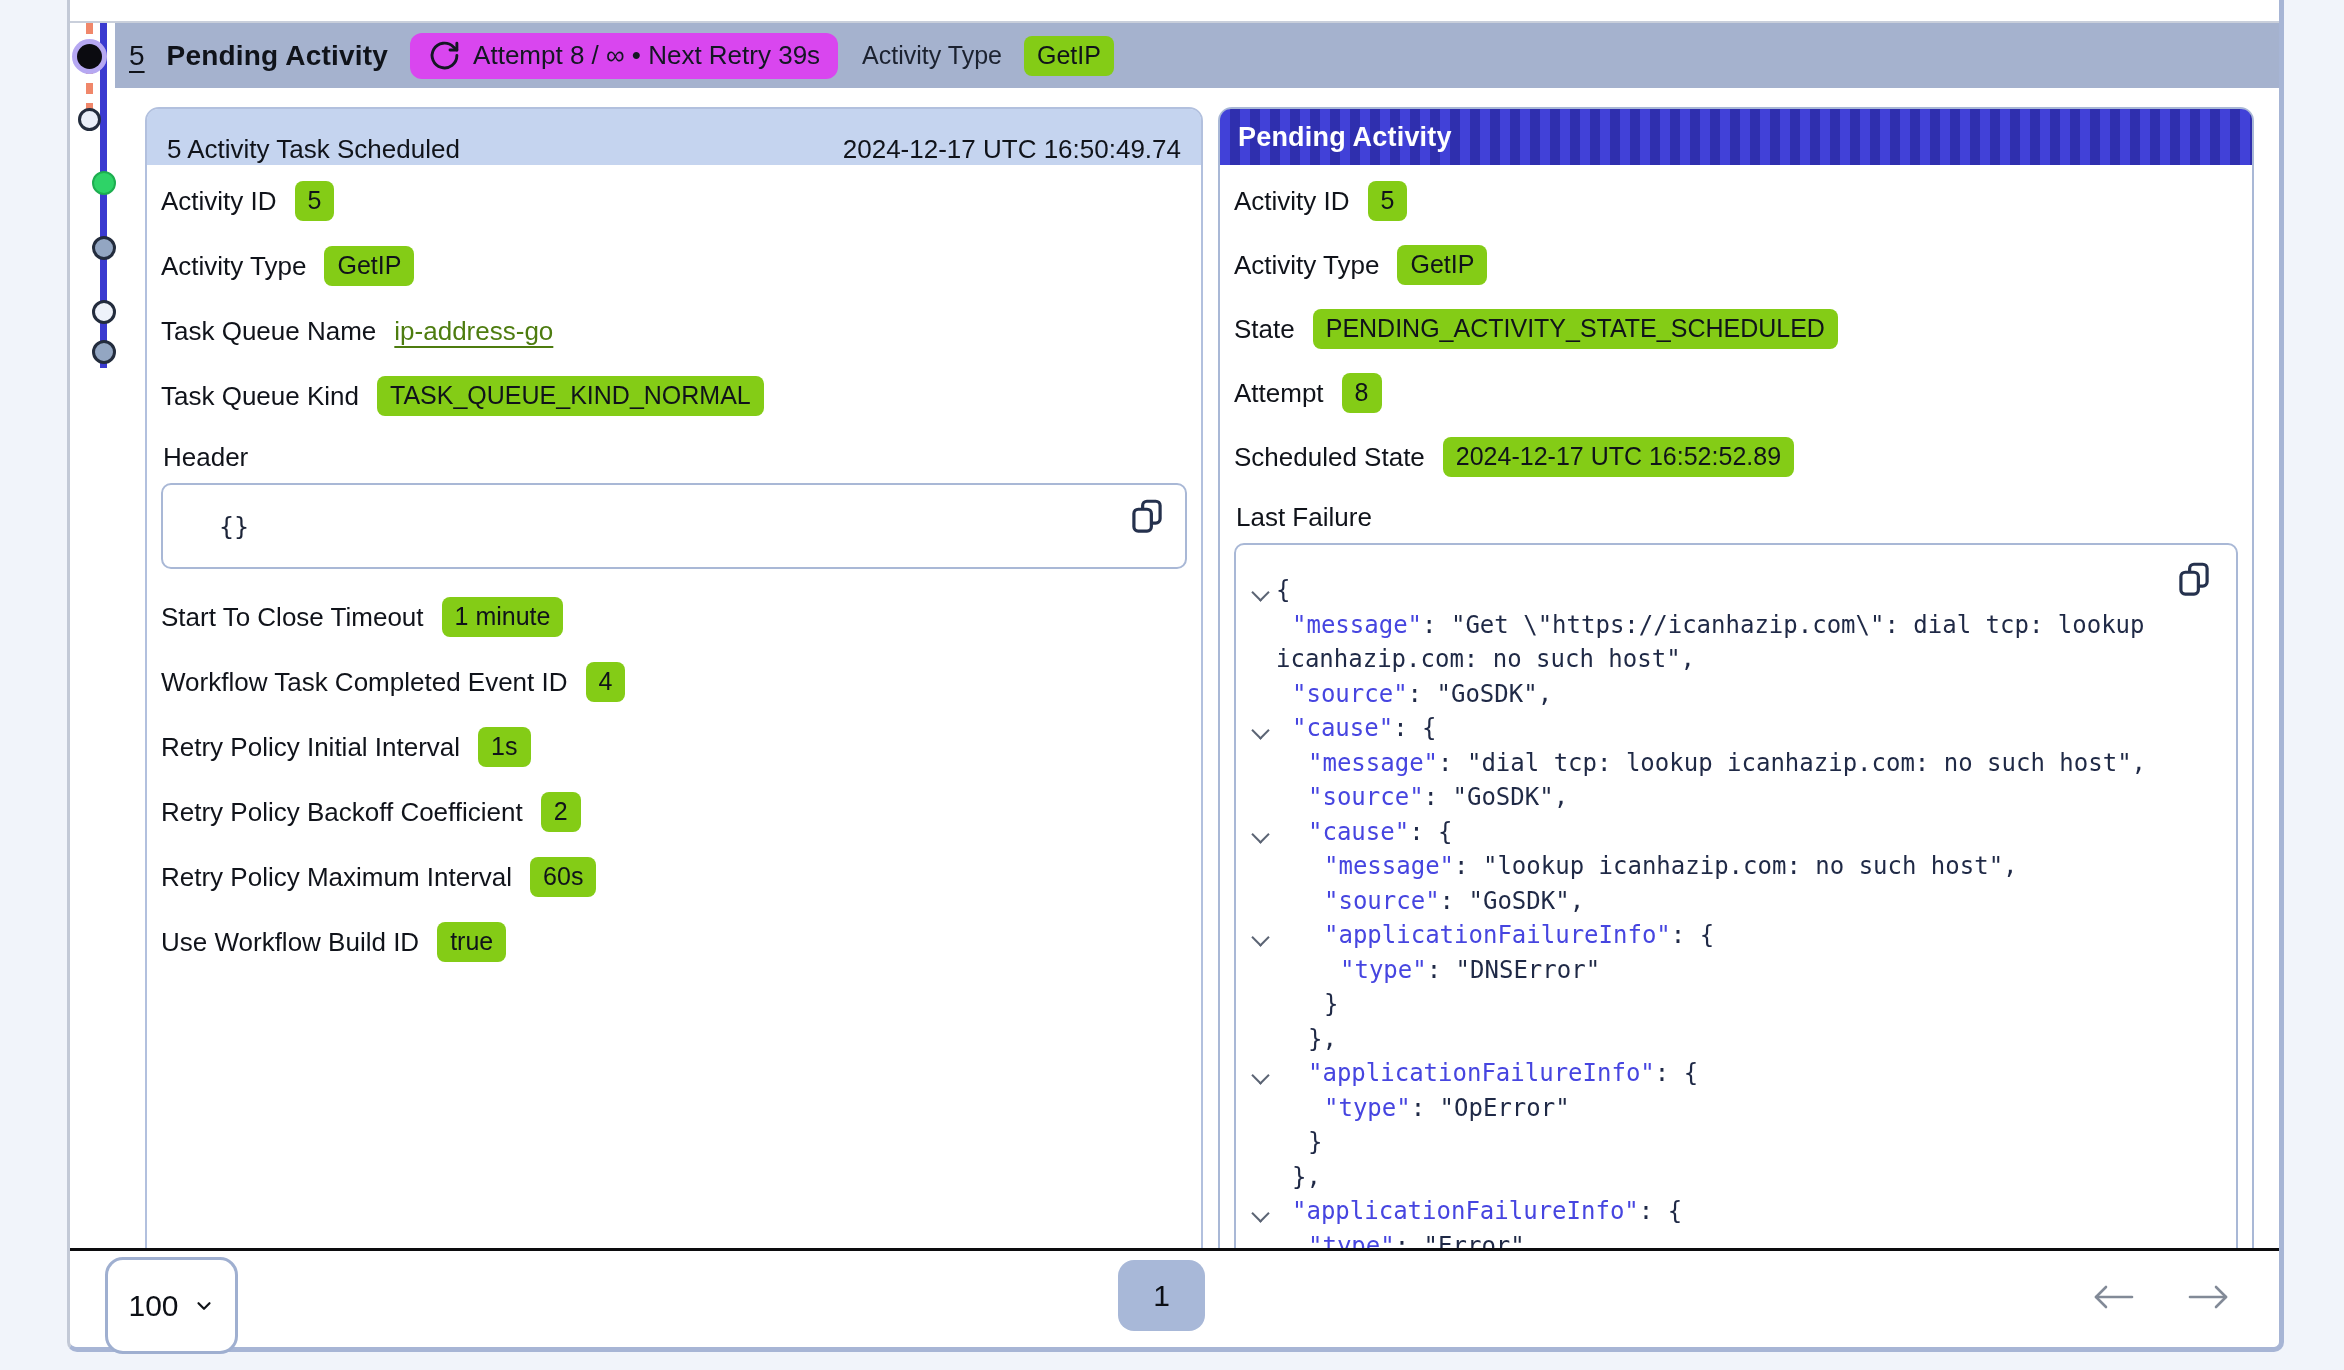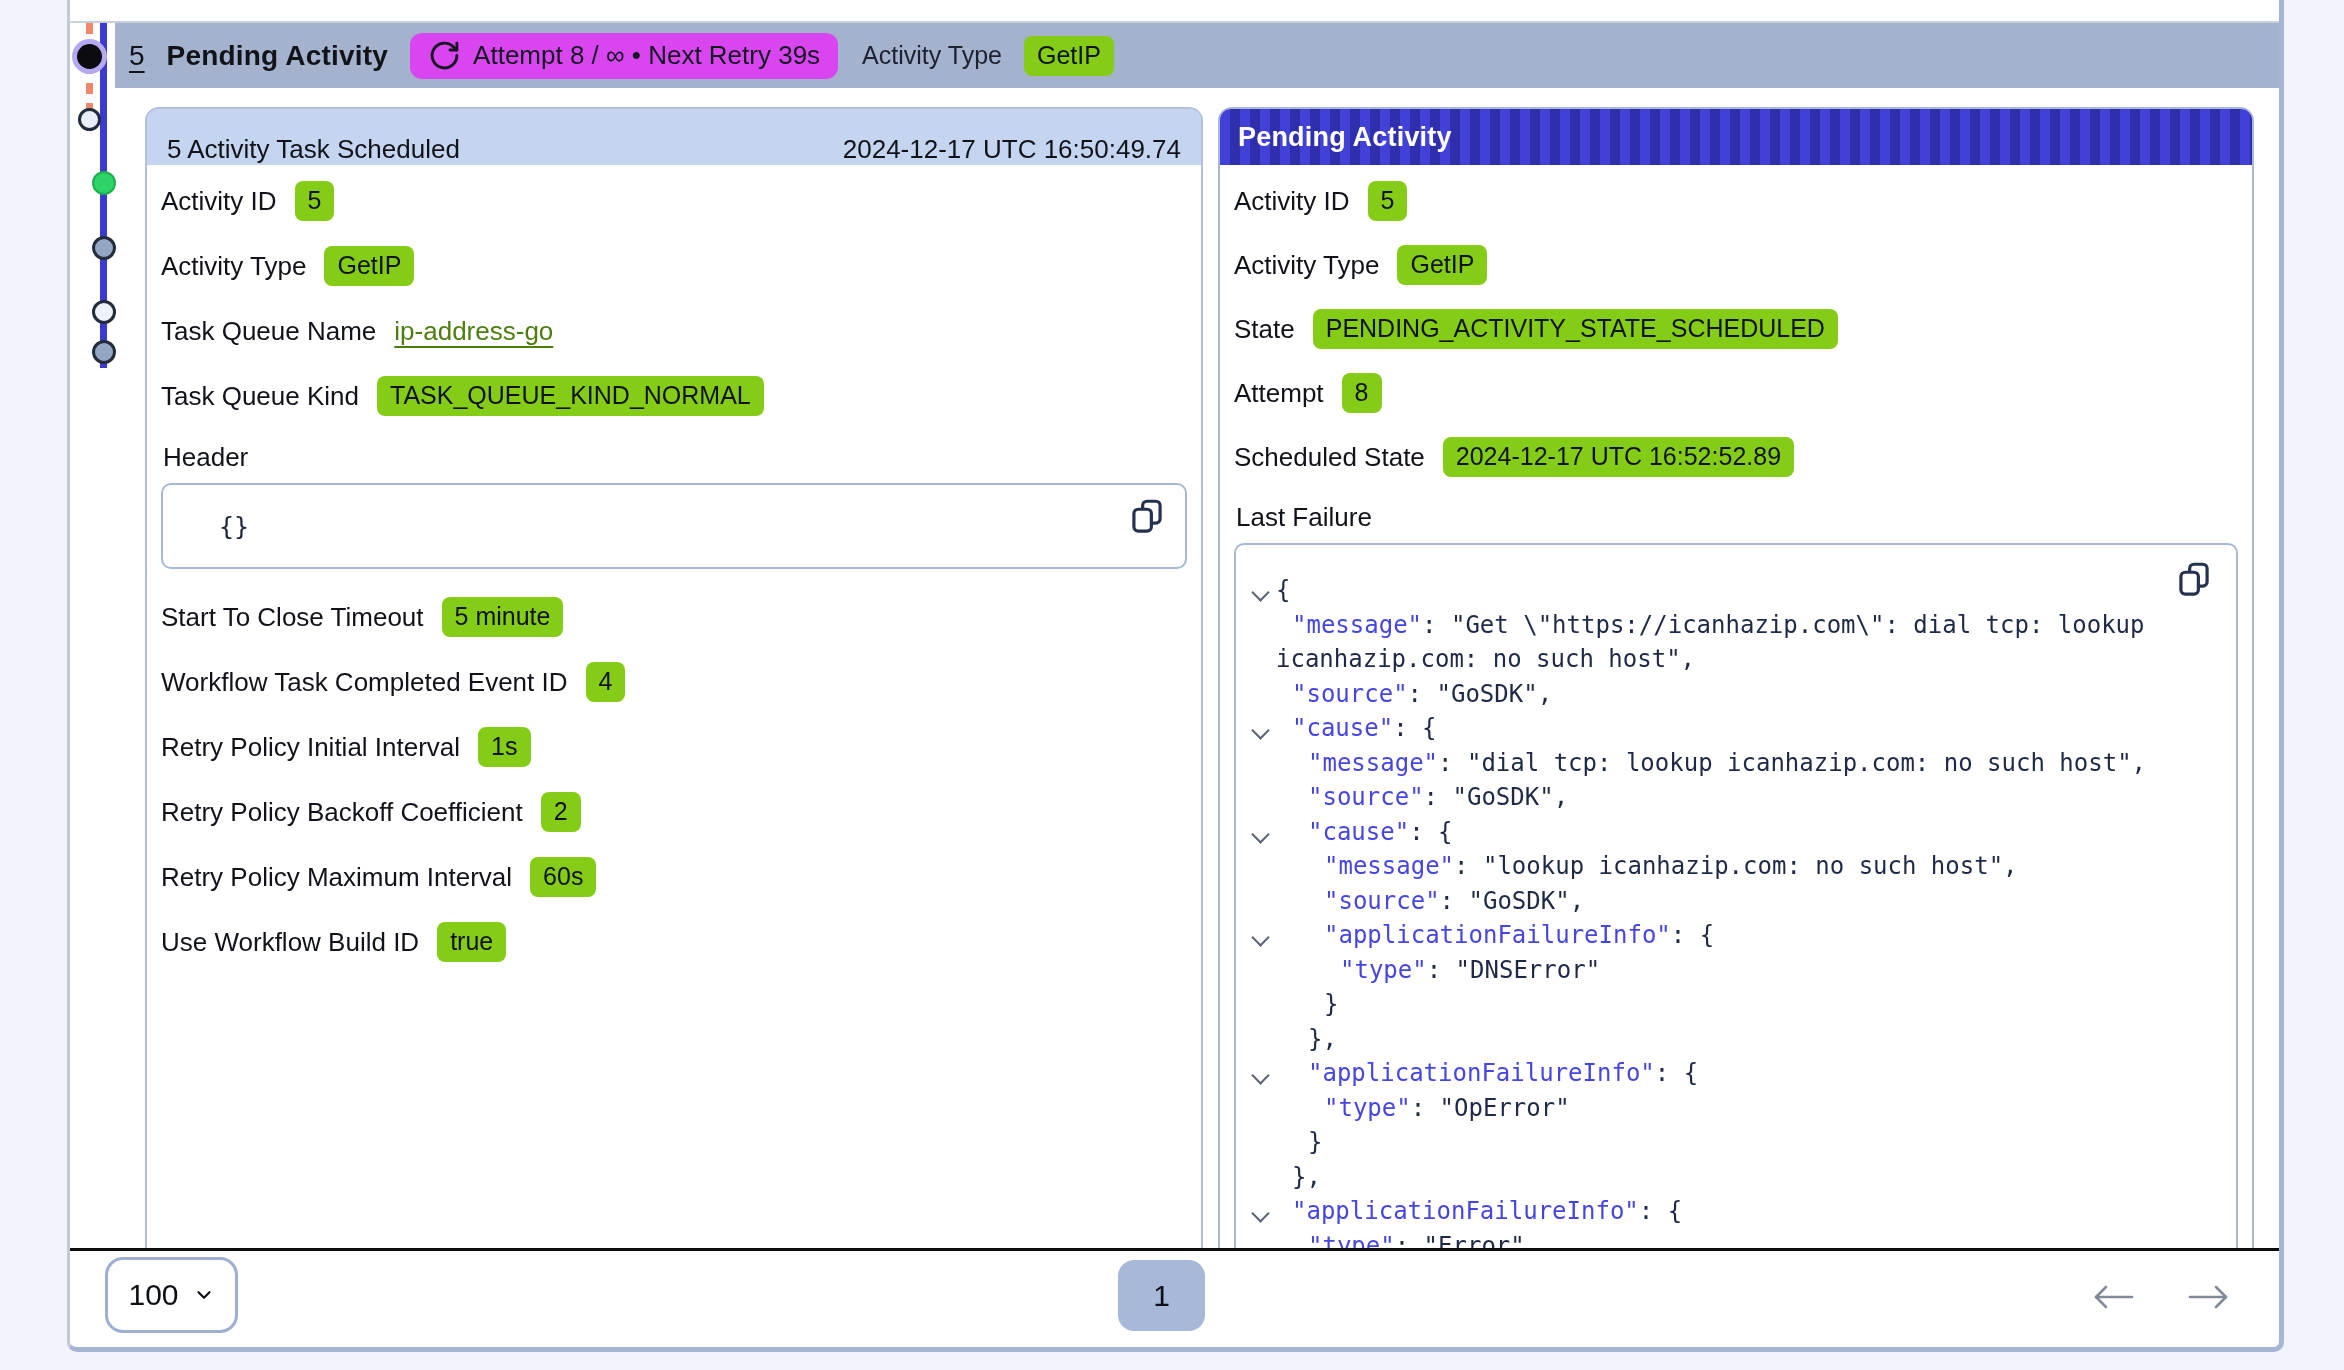--- a/index.html
+++ b/index.html
@@ -98,21 +98,21 @@
   .chev-cell.on::after {
     content:""; position:absolute; left:6px; top:13px; width:11px; height:11px;
     border-left:2.5px solid #5b6474; border-bottom:2.5px solid #5b6474; transform:rotate(-45deg);
   }
   .json-key { color:#4645e0; }
 
   
   .footer-divider { position:absolute; left:0; right:0; top:1248px; height:3px; background:#0c0c0e; }
   .footer { position:absolute; left:0; right:0; top:1251px; height:96px; background:#fff; border-radius:0 0 8px 8px; }
   .page-size {
-    position:absolute; left:35px; top:6px; width:133px; height:76px;
+    position:absolute; left:35px; top:6px; width:133px; height:97px;
     border:3px solid #9fafd0; border-radius:18px;
     display:flex; align-items:center; justify-content:center; gap:14px;
     font-size:30px; color:#0c0f15; cursor:pointer; background:#fff;
   }
   .page-btn {
     position:absolute; left:1048px; top:9px; width:87px; height:71px;
     border:none; border-radius:16px; background:#a8b8d8;
     font-size:30px; color:#0c0f15; font-family:inherit; cursor:pointer;
   }
   .nav-arrows { position:absolute; right:47px; top:32px; display:flex; gap:50px; }
@@ -179,21 +179,21 @@
           <button class="copy-btn">
             <svg width="32" height="37" viewBox="0 0 22 25">
               <rect x="8" y="2" width="12" height="15" rx="3" fill="none" stroke="#25314d" stroke-width="2.2"></rect>
               <rect x="2" y="7.5" width="12" height="15" rx="3" fill="#ffffff" stroke="#25314d" stroke-width="2.2"></rect>
             </svg>
           </button>
         </div>
         <div id="lp-fields-bottom">
             <div class="field-row">
               <span class="field-label">Start To Close Timeout</span>
-              <span class="badge">5 minute</span>
+              <span class="badge">1 minute</span>
             </div>
             <div class="field-row">
               <span class="field-label">Workflow Task Completed Event ID</span>
               <span class="badge">4</span>
             </div>
             <div class="field-row">
               <span class="field-label">Retry Policy Initial Interval</span>
               <span class="badge">1s</span>
             </div>
             <div class="field-row">

